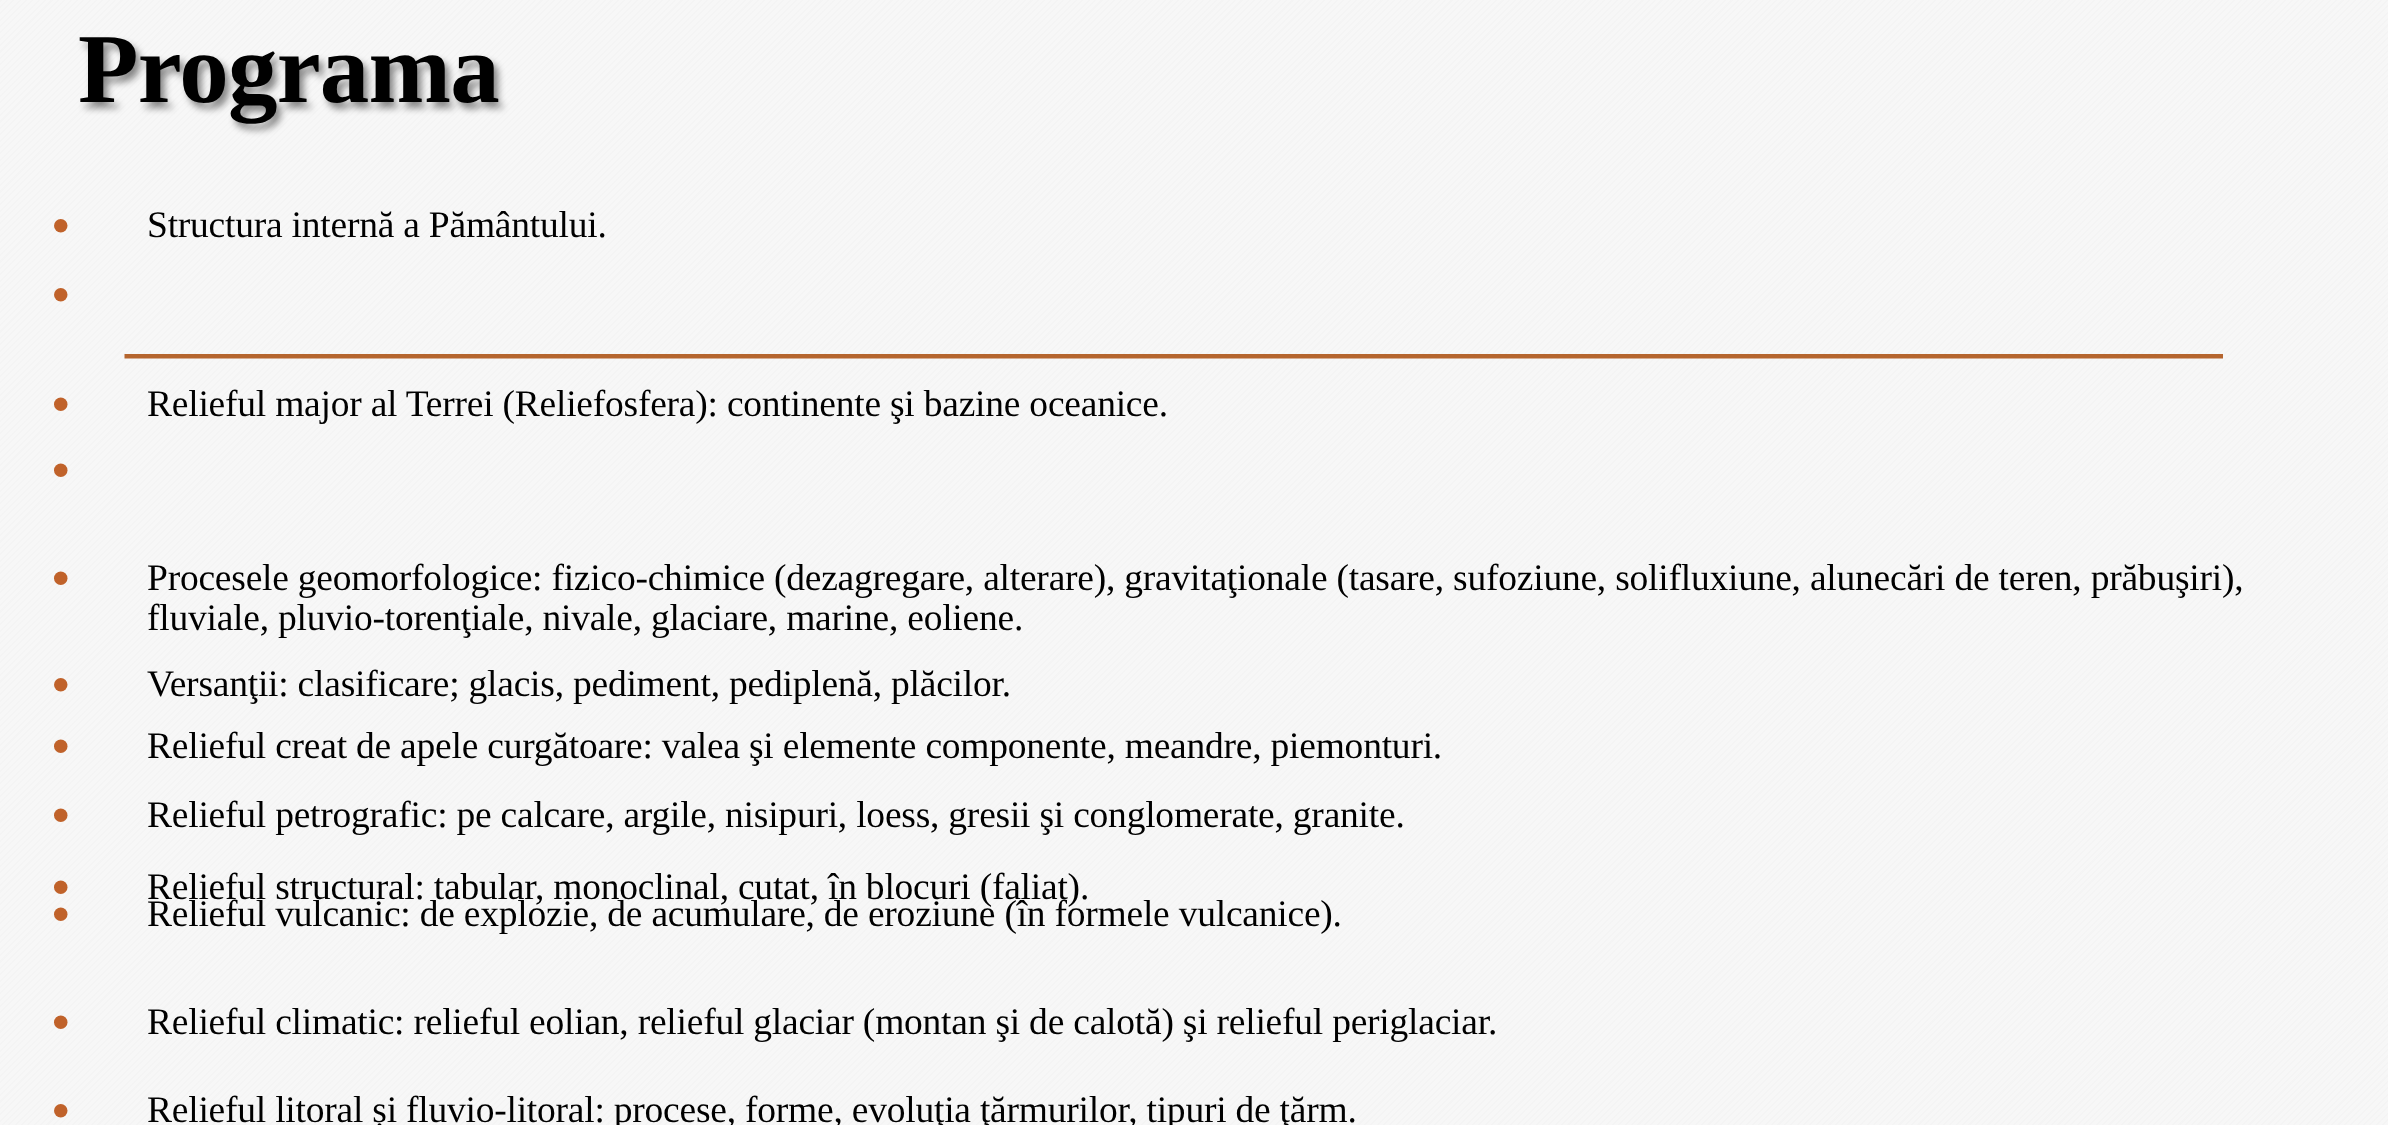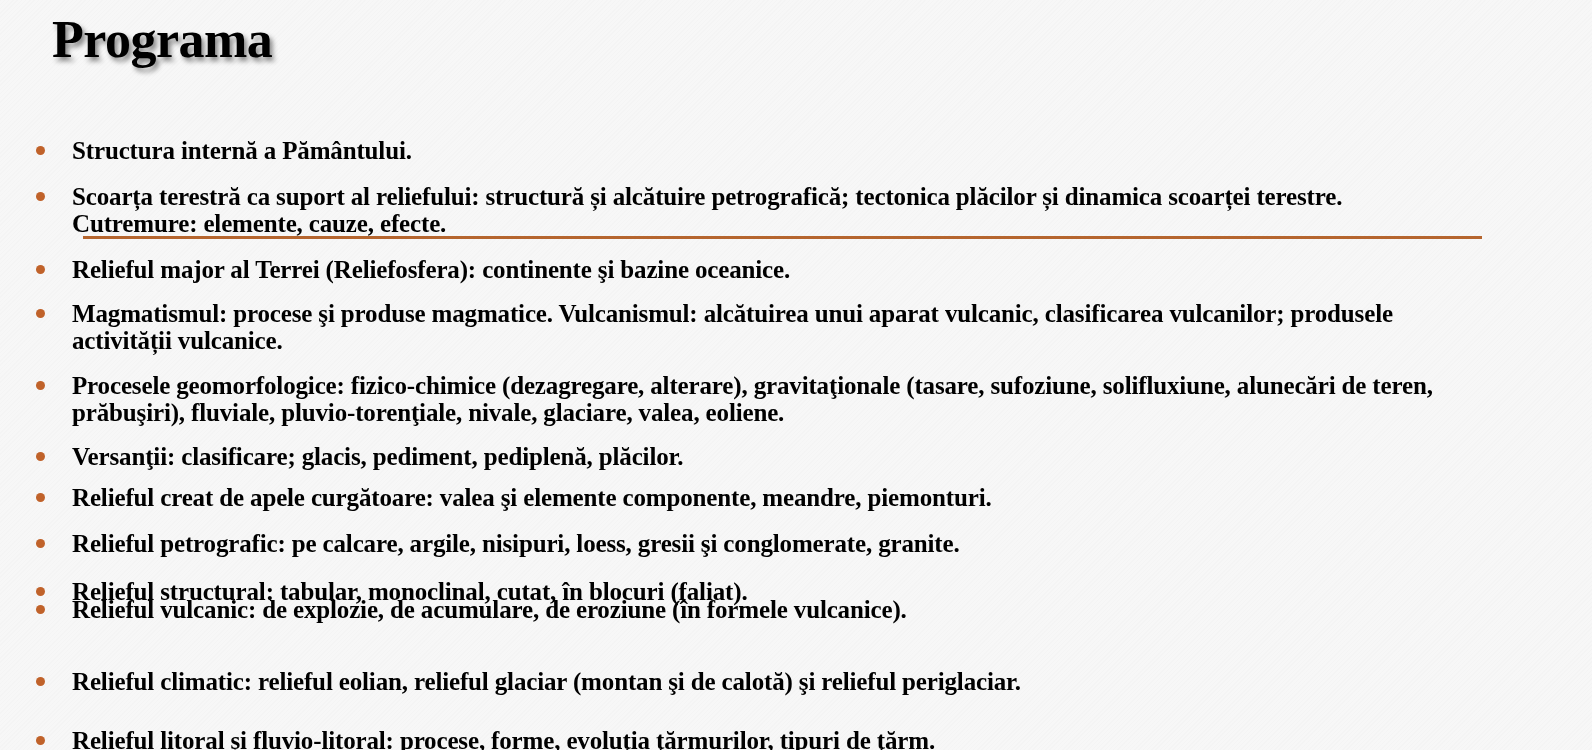--- a/index.html
+++ b/index.html
@@ -14,21 +14,21 @@
       background-image: repeating-linear-gradient(135deg, rgba(0,0,0,0.012) 0px, rgba(0,0,0,0.012) 1px, transparent 1px, transparent 3px);
       position: relative;
       font-family: "Liberation Serif", serif;
       color: #000;
     }
     .slide-title {
       position: absolute;
       left: 52px;
       top: 14px;
       margin: 0;
-      font-size: 52px;
+      font-size: 66px;
       font-weight: bold;
       line-height: 1;
       letter-spacing: -0.5px;
       text-shadow: 3px 4px 5px rgba(0,0,0,0.45);
     }
     .divider {
       position: absolute;
       left: 83px;
       top: 236px;
       width: 1399px;
@@ -52,55 +52,53 @@
     .bullet-dot {
       position: absolute;
       left: 36px;
       top: 9px;
       width: 9px;
       height: 9px;
       border-radius: 50%;
       background: #c0622a;
     }
     .bullet-text {
-      margin-left: 72px;
+      margin-left: 98px;
       font-size: 25px;
-      font-weight: bold;
+      font-weight: normal;
       line-height: 27px;
       width: 1460px;
       letter-spacing: -0.15px;
     }
   </style>
 </head>
 <body>
 
 <h1 class="slide-title">Programa</h1>
 
 <div class="divider"></div>
 
 <ul class="bullet-list">
   <li class="bullet-item" style="top:137px">
     <span class="bullet-dot"></span>
     <span class="bullet-text">Structura internă a Pământului.</span>
   </li>
   <li class="bullet-item" style="top:183px">
     <span class="bullet-dot"></span>
-    <span class="bullet-text" style="width:1360px">Scoarța terestră ca suport al reliefului: structură și alcătuire petrografică; tectonica plăcilor și dinamica scoarței terestre. Cutremure: elemente, cauze, efecte.</span>
   </li>
   <li class="bullet-item" style="top:256px">
     <span class="bullet-dot"></span>
     <span class="bullet-text">Relieful major al Terrei (Reliefosfera): continente şi bazine oceanice.</span>
   </li>
   <li class="bullet-item" style="top:300px">
     <span class="bullet-dot"></span>
-    <span class="bullet-text" style="width:1400px">Magmatismul: procese şi produse magmatice. Vulcanismul: alcătuirea unui aparat vulcanic, clasificarea vulcanilor; produsele activității vulcanice.</span>
   </li>
   <li class="bullet-item" style="top:372px">
     <span class="bullet-dot"></span>
-    <span class="bullet-text" style="width:1460px">Procesele geomorfologice: fizico-chimice (dezagregare, alterare), gravitaţionale (tasare, sufoziune, solifluxiune, alunecări de teren, prăbuşiri), fluviale, pluvio-torenţiale, nivale, glaciare, valea, eoliene.</span>
+    <span class="bullet-text" style="width:1460px">Procesele geomorfologice: fizico-chimice (dezagregare, alterare), gravitaţionale (tasare, sufoziune, solifluxiune, alunecări de teren, prăbuşiri), fluviale, pluvio-torenţiale, nivale, glaciare, marine, eoliene.</span>
   </li>
   <li class="bullet-item" style="top:443px">
     <span class="bullet-dot"></span>
     <span class="bullet-text">Versanţii: clasificare; glacis, pediment, pediplenă, plăcilor.</span>
   </li>
   <li class="bullet-item" style="top:484px">
     <span class="bullet-dot"></span>
     <span class="bullet-text">Relieful creat de apele curgătoare: valea şi elemente componente, meandre, piemonturi.</span>
   </li>
   <li class="bullet-item" style="top:530px">

